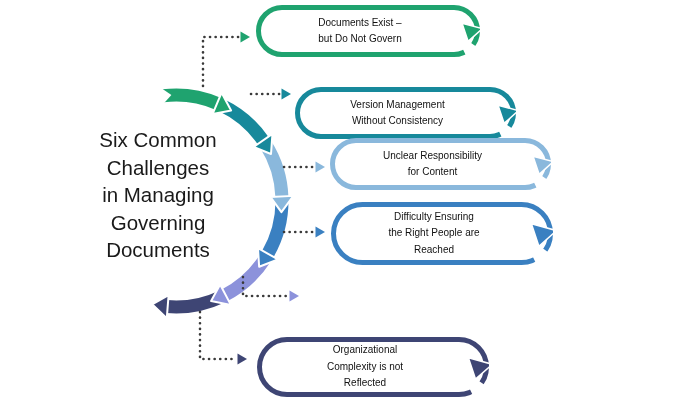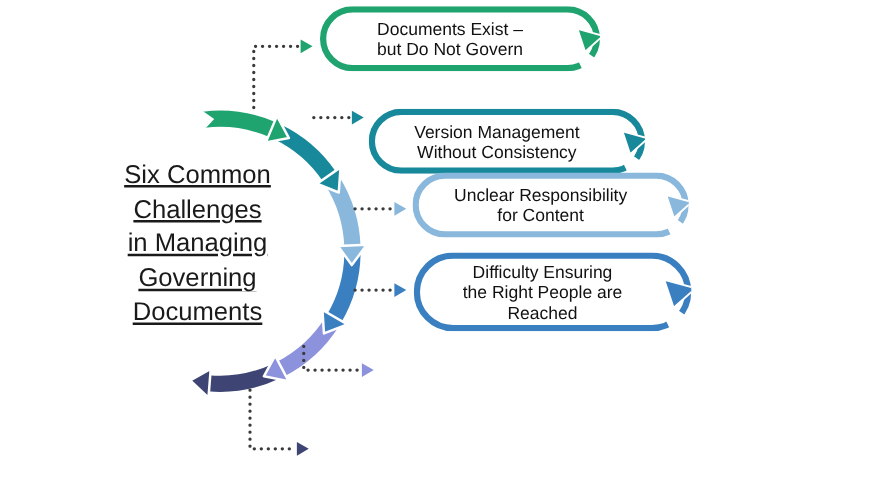--- a/index.html
+++ b/index.html
@@ -4,28 +4,28 @@
 <style>
   html,body{margin:0;padding:0;background:#ffffff;}
   .canvas{
     position:relative;width:700px;height:400px;overflow:hidden;
     background:#ffffff;font-family:"Liberation Sans",sans-serif;
   }
   #arc-svg{position:absolute;left:0;top:0;width:700px;height:400px;}
   .diagram-title{
     position:absolute;left:78px;top:126px;width:160px;
     text-align:center;white-space:pre-line;
-    font-size:20.5px;line-height:27.5px;color:#1a1a1a;text-decoration:underline;
+    font-size:20.5px;line-height:27.5px;color:#1a1a1a;
   }
   .box{position:absolute;}
   .box-shape{position:absolute;left:0;top:0;width:100%;height:100%;}
   .box-label{
     position:absolute;inset:0;display:flex;align-items:center;justify-content:center;
     text-align:center;white-space:pre-line;color:#111111;
-    font-size:14px;line-height:16.5px;padding:0 30px 0 14px;box-sizing:border-box;
+    font-size:10px;line-height:16.5px;padding:0 30px 0 14px;box-sizing:border-box;
   }
 </style>
 </head>
 <body>
 
 <div class="canvas">
   <svg id="arc-svg" viewBox="0 0 700 400" xmlns="http://www.w3.org/2000/svg">
       <path d="M 221.35567908381532,296.8063796145432 A 106 106 0 0 1 166.76149126874822,306.596637997725" fill="none" stroke="#3E4574" stroke-width="13"></path>
       <polygon points="152.15518823955026,304.28322686723493 166.78105625197819,318.1377867136425 168.58561545371862,295.2086880377806" fill="#3E4574" stroke="#ffffff" stroke-width="2" stroke-linejoin="round"></polygon>
       <path d="M 265.5647865594633,257.69346530736846 A 106 106 0 0 1 224.6716440590232,295.16512658405844" fill="none" stroke="#8C92DB" stroke-width="13"></path>
@@ -89,13 +89,23 @@
   <div class="box" style="left:331px;top:202px;width:222px;height:63px;">
     <svg class="box-shape" viewBox="0 0 222 63">
         <rect x="2.5" y="2.5" width="217" height="58" rx="29" ry="29" fill="none" stroke="#3A80C1" stroke-width="5"></rect>
         <path d="M 214.25540928438076,48.13371665418033 A 29 29 0 0 1 203.21276325688325,57.56502734267585" fill="none" stroke="#ffffff" stroke-width="8"></path>
         <polygon points="207.9,44.26 225.6335,28.603479999999998 200.4209,21.817479999999996" fill="#3A80C1" stroke="#ffffff" stroke-width="1.5" stroke-linejoin="round"></polygon>
       </svg>
     <div class="box-label">Difficulty Ensuring
 the Right People are
 Reached</div>
   </div>
+  <div class="box" style="left:257px;top:337px;width:232px;height:60px;">
+    <svg class="box-shape" viewBox="0 0 232 60">
+        <rect x="2.5" y="2.5" width="227" height="55" rx="27.5" ry="27.5" fill="none" stroke="#3E4574" stroke-width="5"></rect>
+        <path d="M 224.52668121794727,45.77335199965377 A 27.5 27.5 0 0 1 214.05520653669964,54.716836273227095" fill="none" stroke="#ffffff" stroke-width="8"></path>
+        <polygon points="218.5,42.1 235.31625,27.2533 211.40775,20.818299999999997" fill="#3E4574" stroke="#ffffff" stroke-width="1.5" stroke-linejoin="round"></polygon>
+      </svg>
+    <div class="box-label">Organizational
+Complexity is not
+Reflected</div>
+  </div>
 </div>
 
 </body></html>

